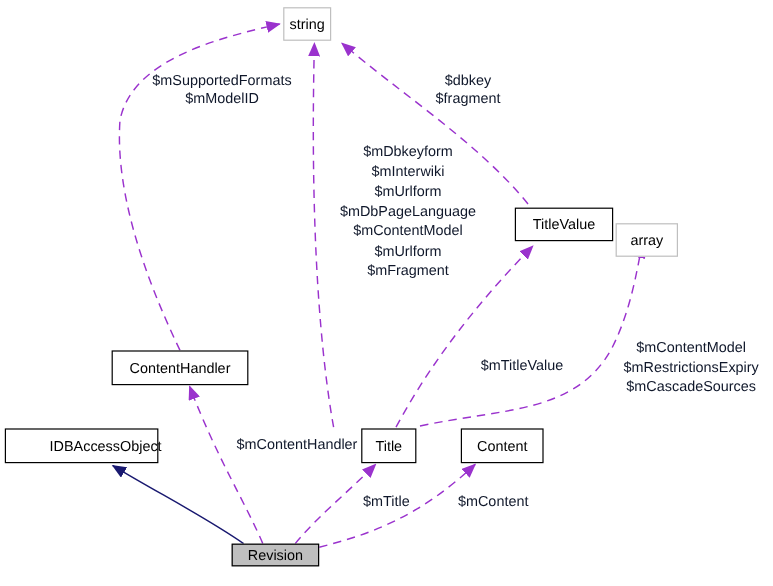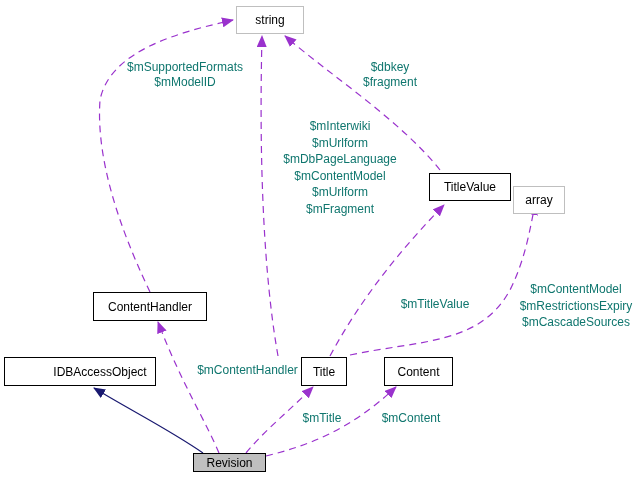--- a/index.html
+++ b/index.html
@@ -5,21 +5,21 @@
   html, body { margin: 0; padding: 0; background: #ffffff; }
   body { width: 644px; height: 488px; position: relative; overflow: hidden;
          font-family: "Liberation Sans", sans-serif; }
   svg#diagram { position: absolute; left: 0; top: 0; }
   .node { position: absolute; box-sizing: border-box; background: #fff;
           border: 1px solid #000; font-size: 12px; color: #000;
           display: flex; align-items: center; justify-content: center;
           white-space: nowrap; }
   .node.ext { border-color: #bfbfbf; }
   .node.focus { background: #bfbfbf; }
-  .lbl { position: absolute; font-size: 12px; color: #0f766e; text-align: center;
+  .lbl { position: absolute; font-size: 12px; color: #0f172a; text-align: center;
          line-height: 15px; white-space: nowrap; }
   .lbl div { display: block; }
 </style>
 </head>
 <body>
 
 <svg id="diagram" width="644" height="488" viewBox="0 0 644 488">
   <defs>
     <marker id="arr-purple" markerWidth="12" markerHeight="10" refX="11" refY="5" orient="auto" markerUnits="userSpaceOnUse">
       <path d="M0,0 L12,5 L0,10 Z" fill="#9a32cd"></path>
@@ -34,38 +34,39 @@
     <path d="M278,356 C268,300 258,200 262,36" marker-end="url(#arr-purple)"></path>
     <path d="M330,356 C360,300 400,250 444,205" marker-end="url(#arr-purple)"></path>
     <path d="M350,355 C420,340 480,345 510,290 C525,260 530,230 535,204" marker-end="url(#arr-purple)"></path>
     <path d="M219,453 C205,420 180,380 158,322" marker-end="url(#arr-purple)"></path>
     <path d="M246,453 C265,430 290,410 313,387" marker-end="url(#arr-purple)"></path>
     <path d="M266,456 C310,445 350,430 396,387" marker-end="url(#arr-purple)"></path>
   </g>
   <path d="M203,453 C170,430 130,410 94,388" fill="none" stroke="#191970" stroke-width="1.2" marker-end="url(#arr-navy)"></path>
 </svg>
 
-<div class="node ext" style="left:236px;top:6px;width:68px;height:28px;">string</div>
+<div class="node ext" style="left:236px;top:6px;width:40px;height:28px;">string</div>
 <div class="node" style="left:429px;top:173px;width:82px;height:28px;">TitleValue</div>
 <div class="node ext" style="left:513px;top:186px;width:52px;height:28px;">array</div>
 <div class="node" style="left:93px;top:292px;width:114px;height:29px;">ContentHandler</div>
-<div class="node" style="left:4px;top:357px;width:152px;height:29px;padding-left:40px;">IDBAccessObject</div>
+<div class="node" style="left:4px;top:357px;width:128px;height:29px;padding-left:40px;">IDBAccessObject</div>
 <div class="node" style="left:301px;top:357px;width:46px;height:29px;">Title</div>
 <div class="node" style="left:384px;top:357px;width:69px;height:29px;">Content</div>
 <div class="node focus" style="left:193px;top:453px;width:73px;height:19px;">Revision</div>
 
 <div class="lbl" style="left:120px;top:60px;width:130px;">
   <div>$mSupportedFormats</div>
   <div>$mModelID</div>
 </div>
 <div class="lbl" style="left:350px;top:60px;width:80px;">
   <div>$dbkey</div>
   <div>$fragment</div>
 </div>
 <div class="lbl" style="left:270px;top:118px;width:140px;line-height:16.5px;">
+  <div>$mDbkeyform</div>
   <div>$mInterwiki</div>
   <div>$mUrlform</div>
   <div>$mDbPageLanguage</div>
   <div>$mContentModel</div>
   <div>$mUrlform</div>
   <div>$mFragment</div>
 </div>
 <div class="lbl" style="left:390px;top:297px;width:90px;">
   <div>$mTitleValue</div>
 </div>

